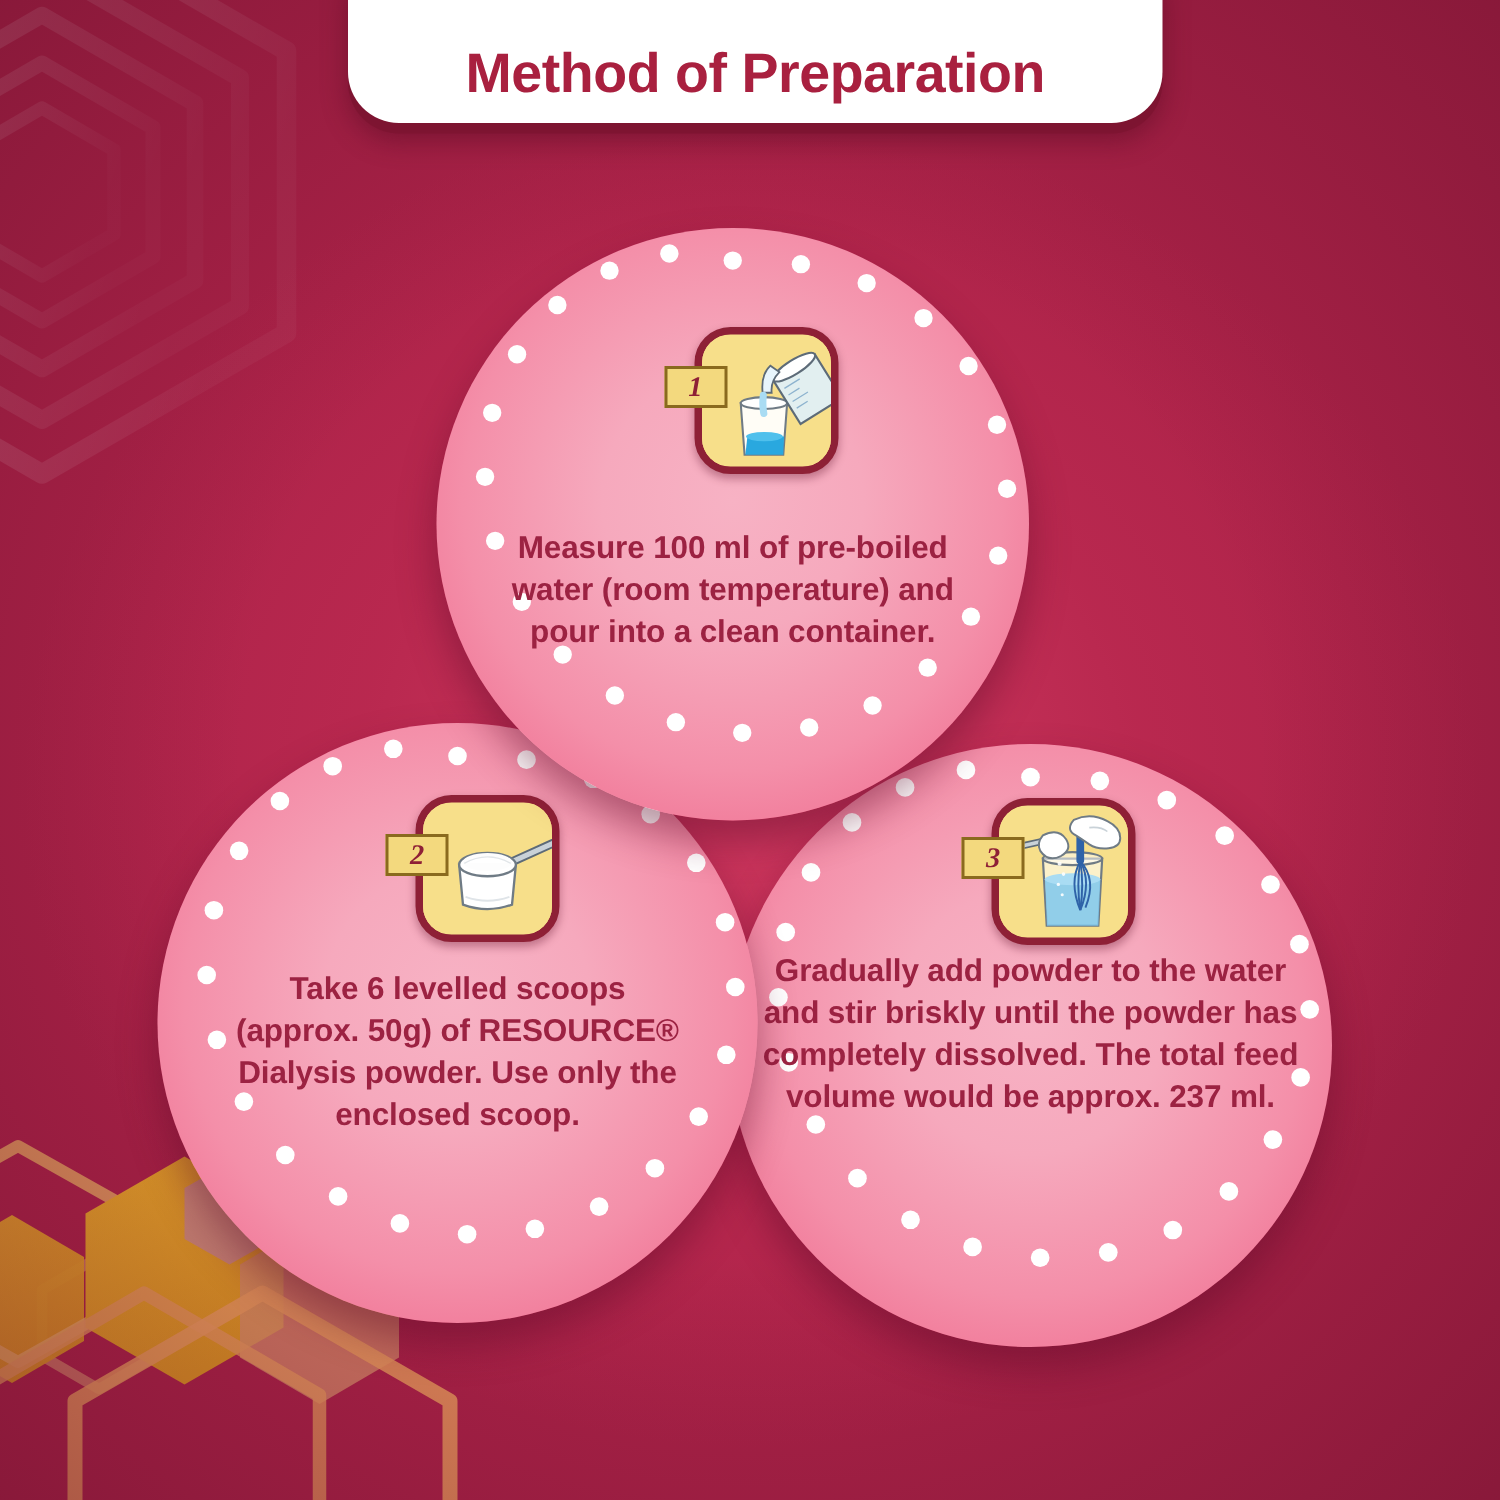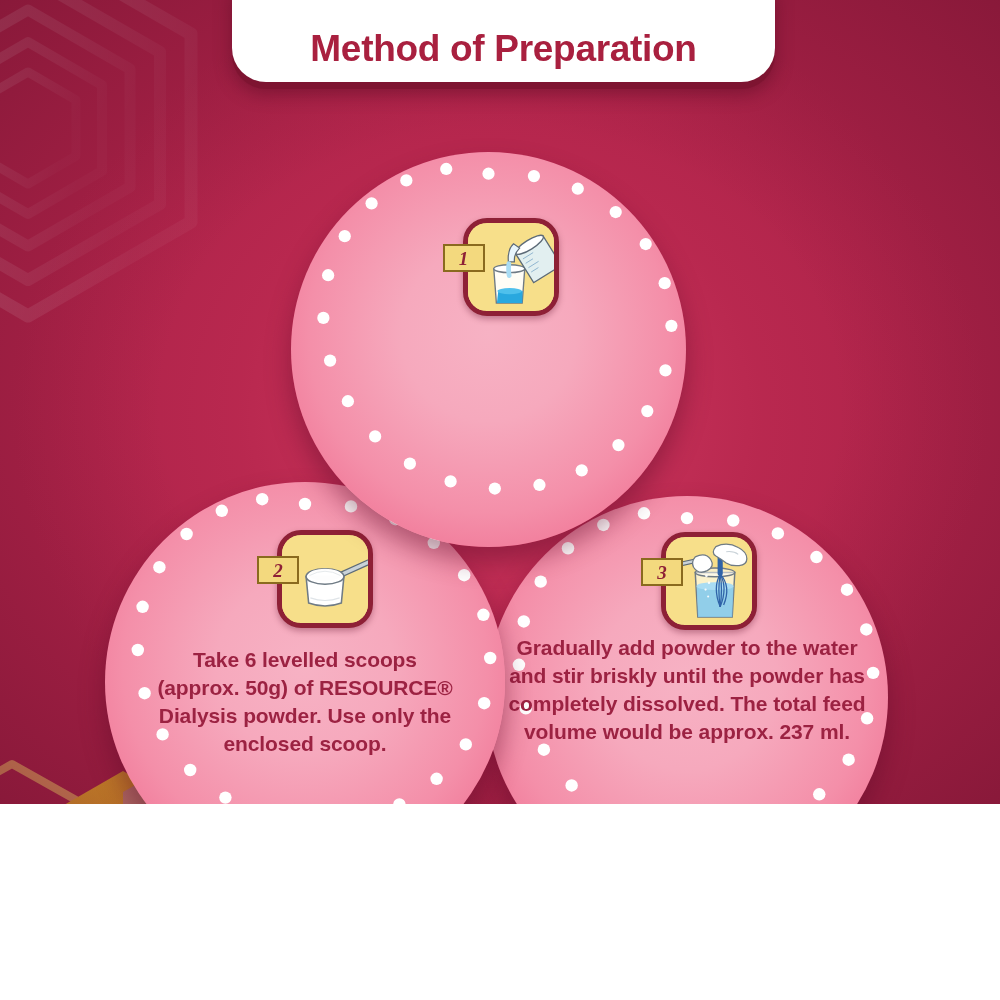--- a/index.html
+++ b/index.html
@@ -5,21 +5,21 @@
   * { box-sizing: border-box; margin: 0; padding: 0; }
 
   html, body {
     width: 1000px; height: 1000px;
     overflow: hidden;
     font-family: "Liberation Sans", sans-serif;
   }
 
   #stage {
     position: relative;
-    width: 1000px; height: 804px;
+    width: 1000px; height: 1000px;
     background: #ab2248;
     overflow: hidden;
   }
 
   
   .bg-glow {
     position: absolute;
     left: 50%; top: 52%;
     width: 980px; height: 900px;
     transform: translate(-50%, -50%);
@@ -256,20 +256,23 @@
 
           <path d="M47 44 q-1.5 -14 6 -21 l7 5 q-7 7 -6 16 Z" fill="#e8f5fc" stroke="#5d6b78" stroke-width="1.4"></path>
           <path d="M47.5 46 q-0.8 8 0.4 14" stroke="#a9dcf3" stroke-width="5.5" fill="none" stroke-linecap="round"></path>
         </svg>
       </div>
       <div class="num-badge">
         <span>1</span>
       </div>
     </div>
 
+    <div class="step-body">
+      <div class="step-text">Measure 100 ml of pre-boiled water (room temperature) and pour into a clean container.</div>
+    </div>
   </div>
 
   <div class="step" id="step-2">
     <svg class="dots" viewBox="0 0 100 100" aria-hidden="true">
       <g fill="#ffffff">
         <circle cx="50" cy="5.5" r="1.55"></circle>
           <circle cx="61.5" cy="6.1" r="1.55"></circle>
         <circle cx="72.6" cy="9.3" r="1.55"></circle>
           <circle cx="82.2" cy="15.2" r="1.55"></circle>
         <circle cx="89.8" cy="23.3" r="1.55"></circle>

